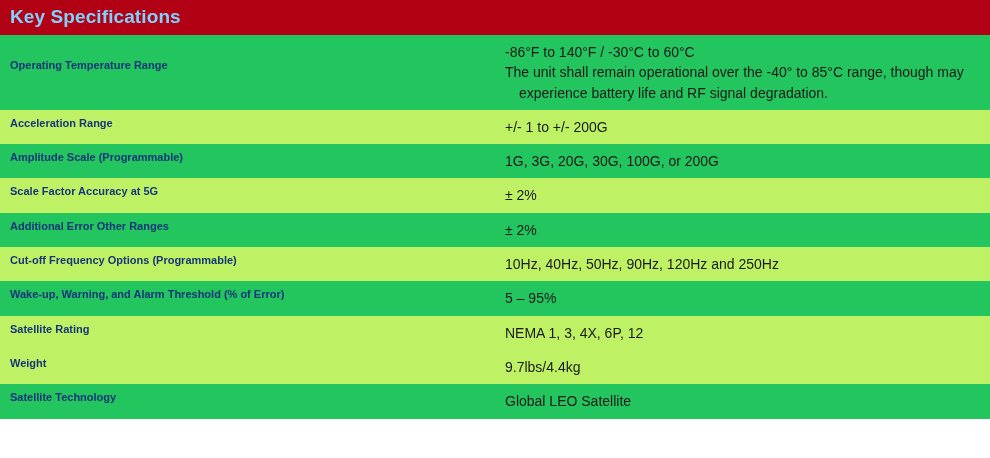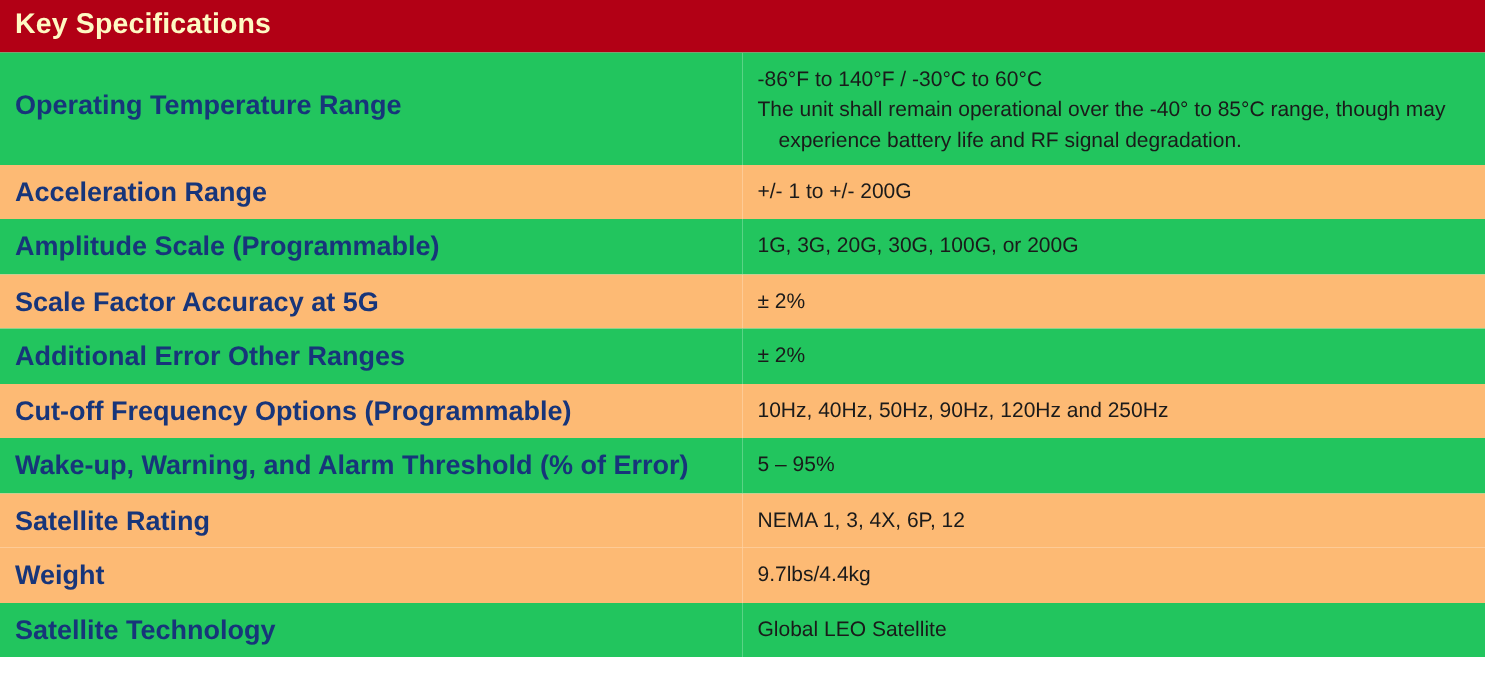--- a/index.html
+++ b/index.html
@@ -13,45 +13,45 @@
     height: 458px;
     overflow: hidden;
   }
   .spec-table {
     width: 990px;
     border-collapse: collapse;
     table-layout: fixed;
   }
   .spec-header-row td {
     background: #b20015;
-    color: #fef9c3;
+    color: #7dd3fc;
     font-size: 19px;
     font-weight: bold;
     padding: 6px 10px 7px 10px;
     letter-spacing: 0.1px;
   }
   .spec-table td {
     vertical-align: top;
   }
   .col-label {
     width: 430px;
     color: #17357a;
     font-weight: bold;
-    font-size: 18px;
+    font-size: 11px;
     padding: 7px 10px 7px 10px;
     line-height: 1.25;
   }
   .col-value {
     color: #1a1a1a;
     font-size: 14px;
     padding: 7px 10px 7px 10px;
     line-height: 1.45;
   }
   tr.shade td {
-    background: #fdba74;
+    background: #bef264;
   }
   tr.plain td {
     background: #22c55e;
   }
   .value-line {
     display: block;
   }
   .value-line.hang {
     padding-left: 14px;
     text-indent: -14px;

